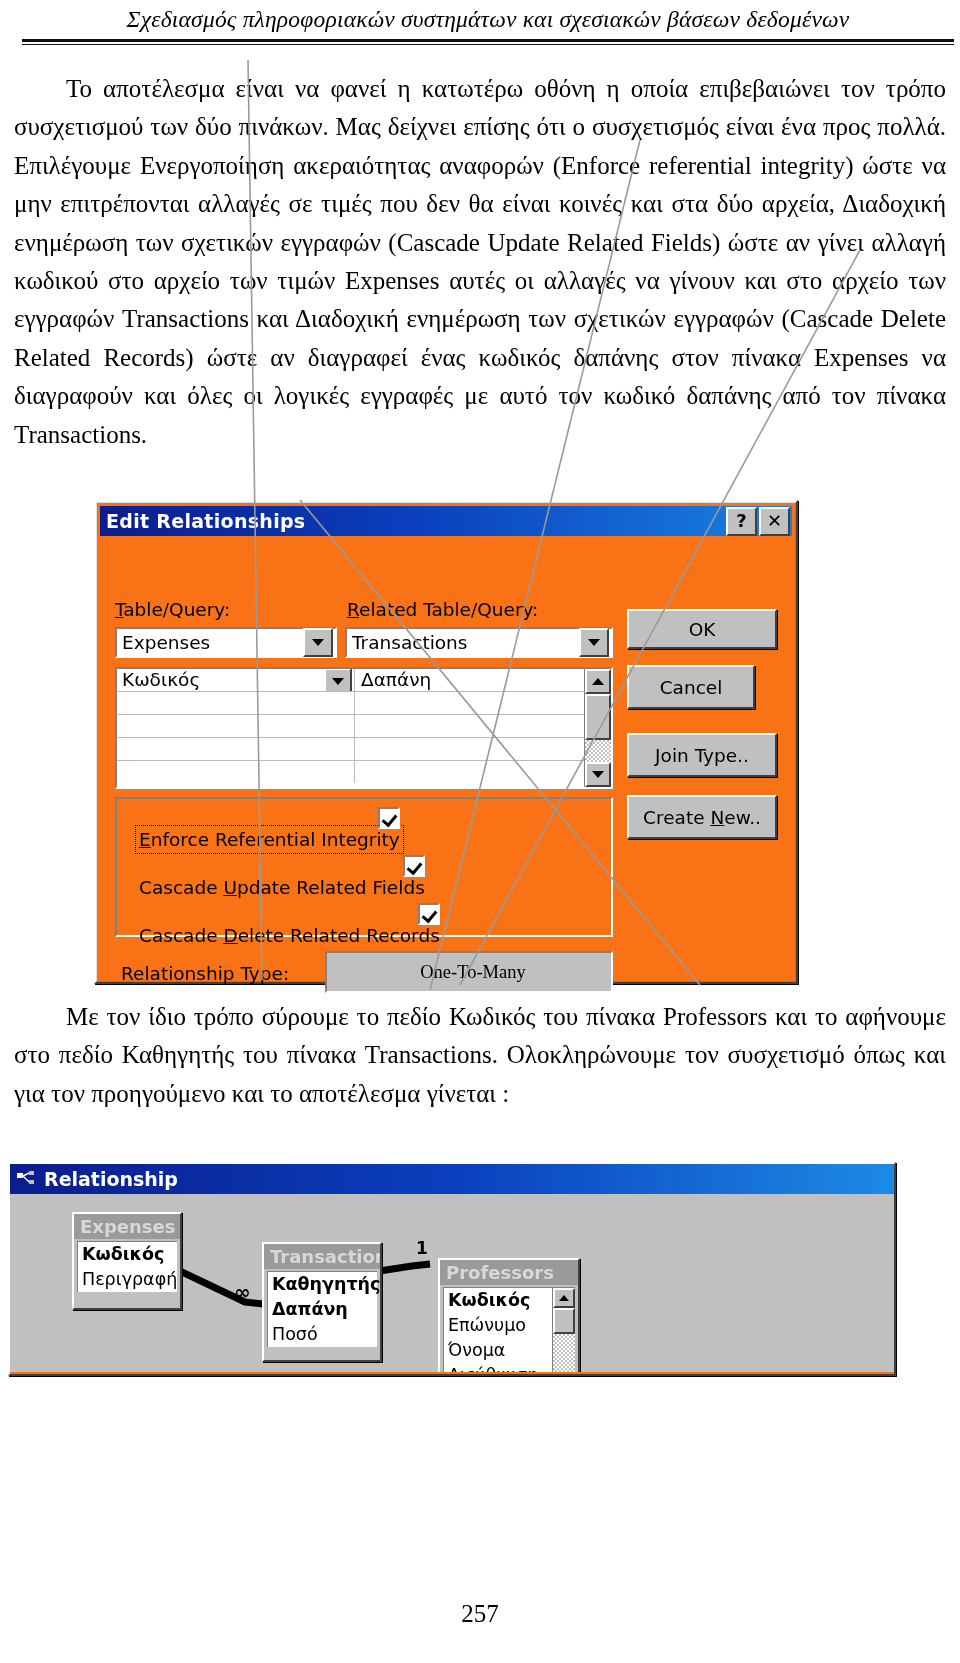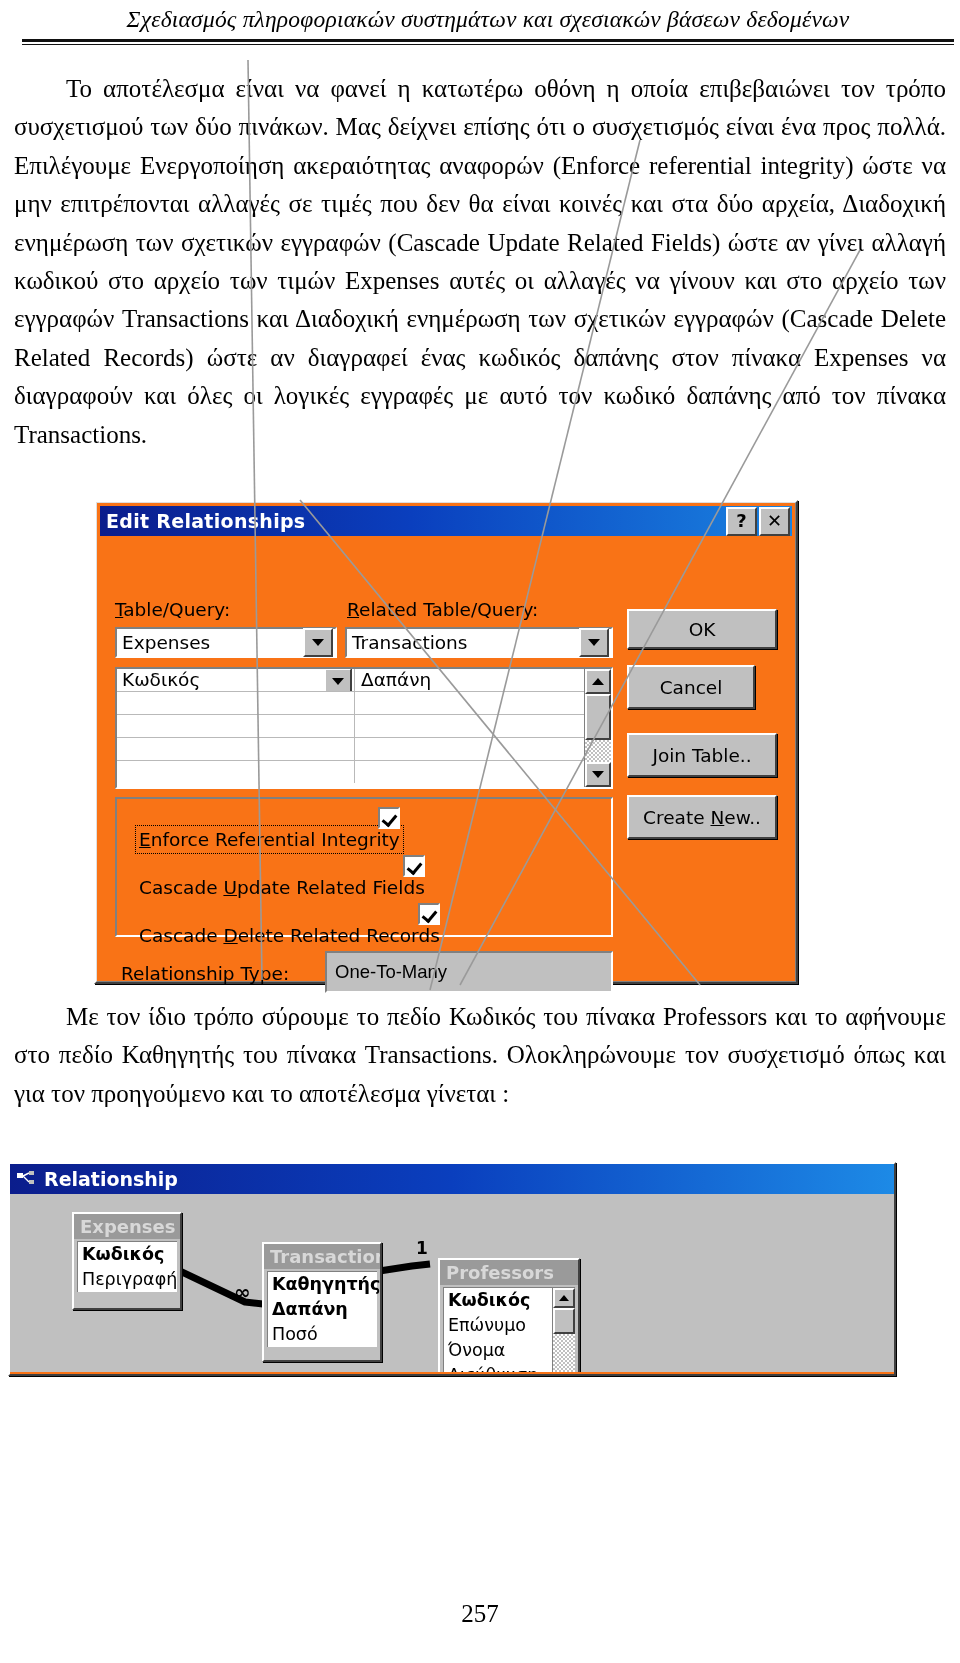--- a/index.html
+++ b/index.html
@@ -154,22 +154,22 @@
     border-top:2px solid #fff;border-left:2px solid #fff;
     border-right:2px solid #404040;border-bottom:2px solid #404040;
     font-family:"DejaVu Sans",sans-serif;font-size:18.5px;color:#000;
     display:flex;align-items:center;justify-content:center;
     box-shadow:1px 1px 0 0 #000;box-sizing:border-box;
   }
   .rtype-box{
     position:absolute;background:#c0c0c0;
     border-top:2px solid #808080;border-left:2px solid #808080;
     border-right:2px solid #fff;border-bottom:2px solid #fff;
-    font-family:Liberation Sans, sans-serif;font-size:18.5px;
-    display:flex;align-items:center;padding-left:8px;box-sizing:border-box;
+    font-family:Liberation Serif, serif;font-size:18.5px;
+    display:flex;align-items:center;padding-left:8px;box-sizing:border-box;justify-content:center;
   }
   
   #rel-win{left:8px;top:1162px;width:884px;height:210px;}
   .rel-tb{
     height:30px;display:flex;align-items:center;
     background:linear-gradient(to right,#0b1d8c 0%,#0a3fbe 50%,#1d8ae6 100%);
     color:#fff;font-family:"DejaVu Sans",sans-serif;font-weight:bold;font-size:19px;
     padding-left:6px;
   }
   .rel-canvas{position:relative;background:#c0c0c0;height:178px;overflow:hidden;}
@@ -329,21 +329,21 @@
       <span>One-To-Many</span>
     </div>
 
     <div class="pbtn" style="left:530px;top:70px;width:150px;height:40px;">
       <span>OK</span>
     </div>
     <div class="pbtn" style="left:530px;top:126px;width:128px;height:44px;">
       <span>Cancel</span>
     </div>
     <div class="pbtn" style="left:530px;top:194px;width:150px;height:44px;">
-      <span><u>J</u><span>oin Table..</span></span>
+      <span><u>J</u><span>oin Type..</span></span>
     </div>
     <div class="pbtn" style="left:530px;top:256px;width:150px;height:44px;">
       <span><span>Create </span><u>N</u><span>ew..</span></span>
     </div>
   </div>
  </div>
 </div>
 
 <div class="tail-text">
   <p>Με τον ίδιο τρόπο σύρουμε το πεδίο Κωδικός του πίνακα Professors και το αφήνουμε στο πεδίο Καθηγητής του πίνακα Transactions. Ολοκληρώνουμε τον συσχετισμό όπως και για τον προηγούμενο και το αποτέλεσμα γίνεται :</p>

